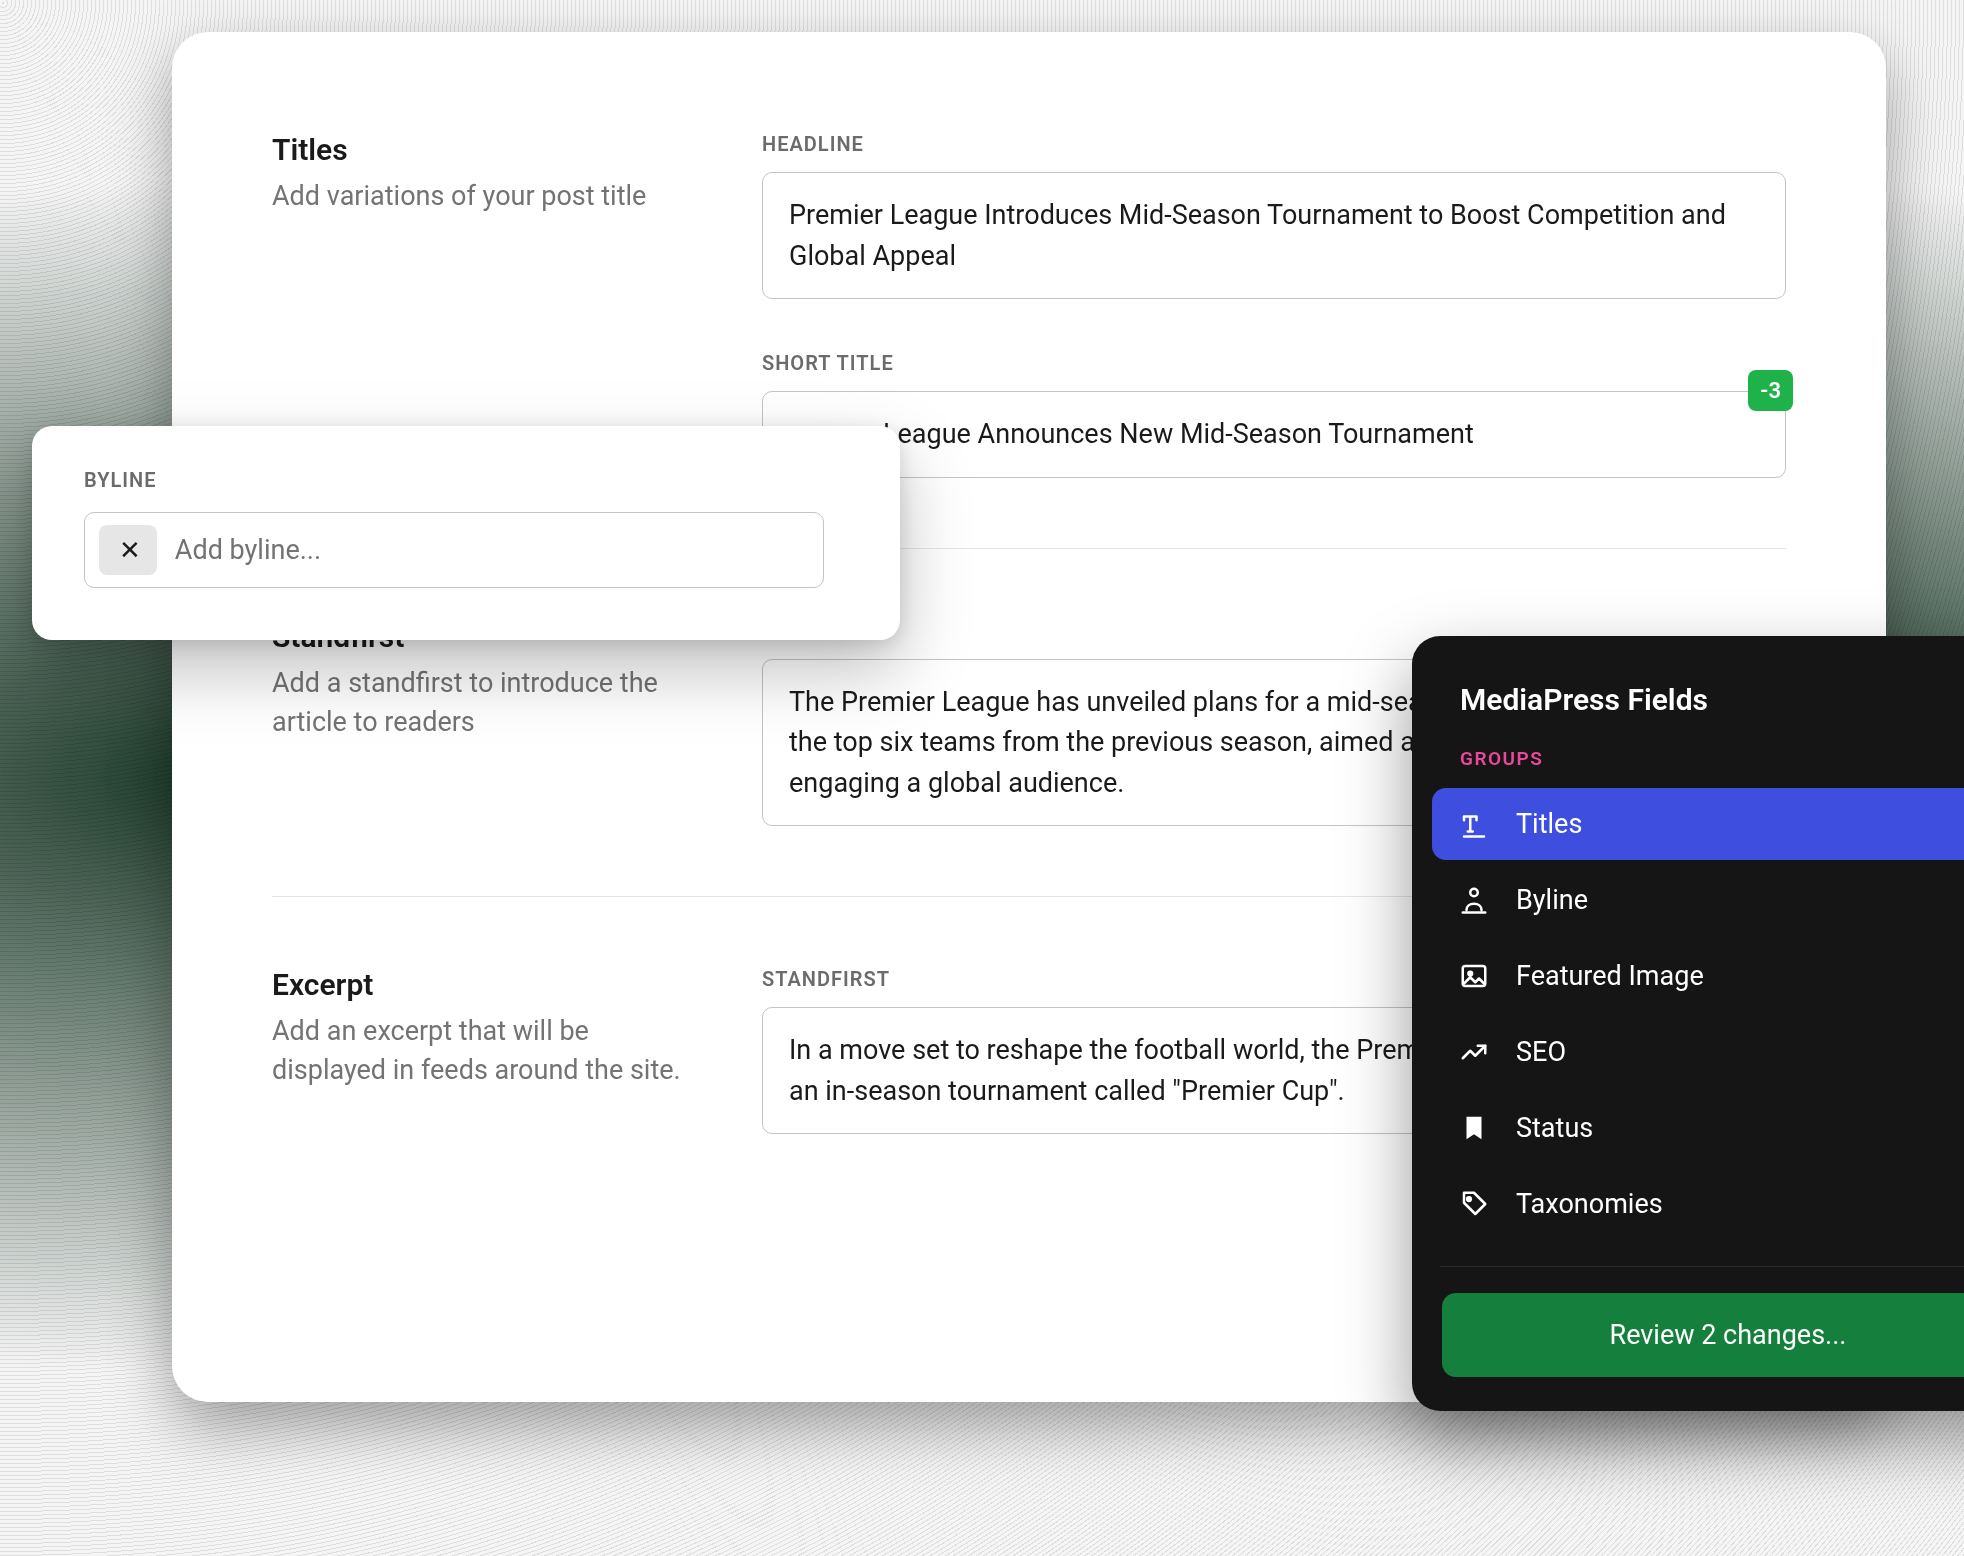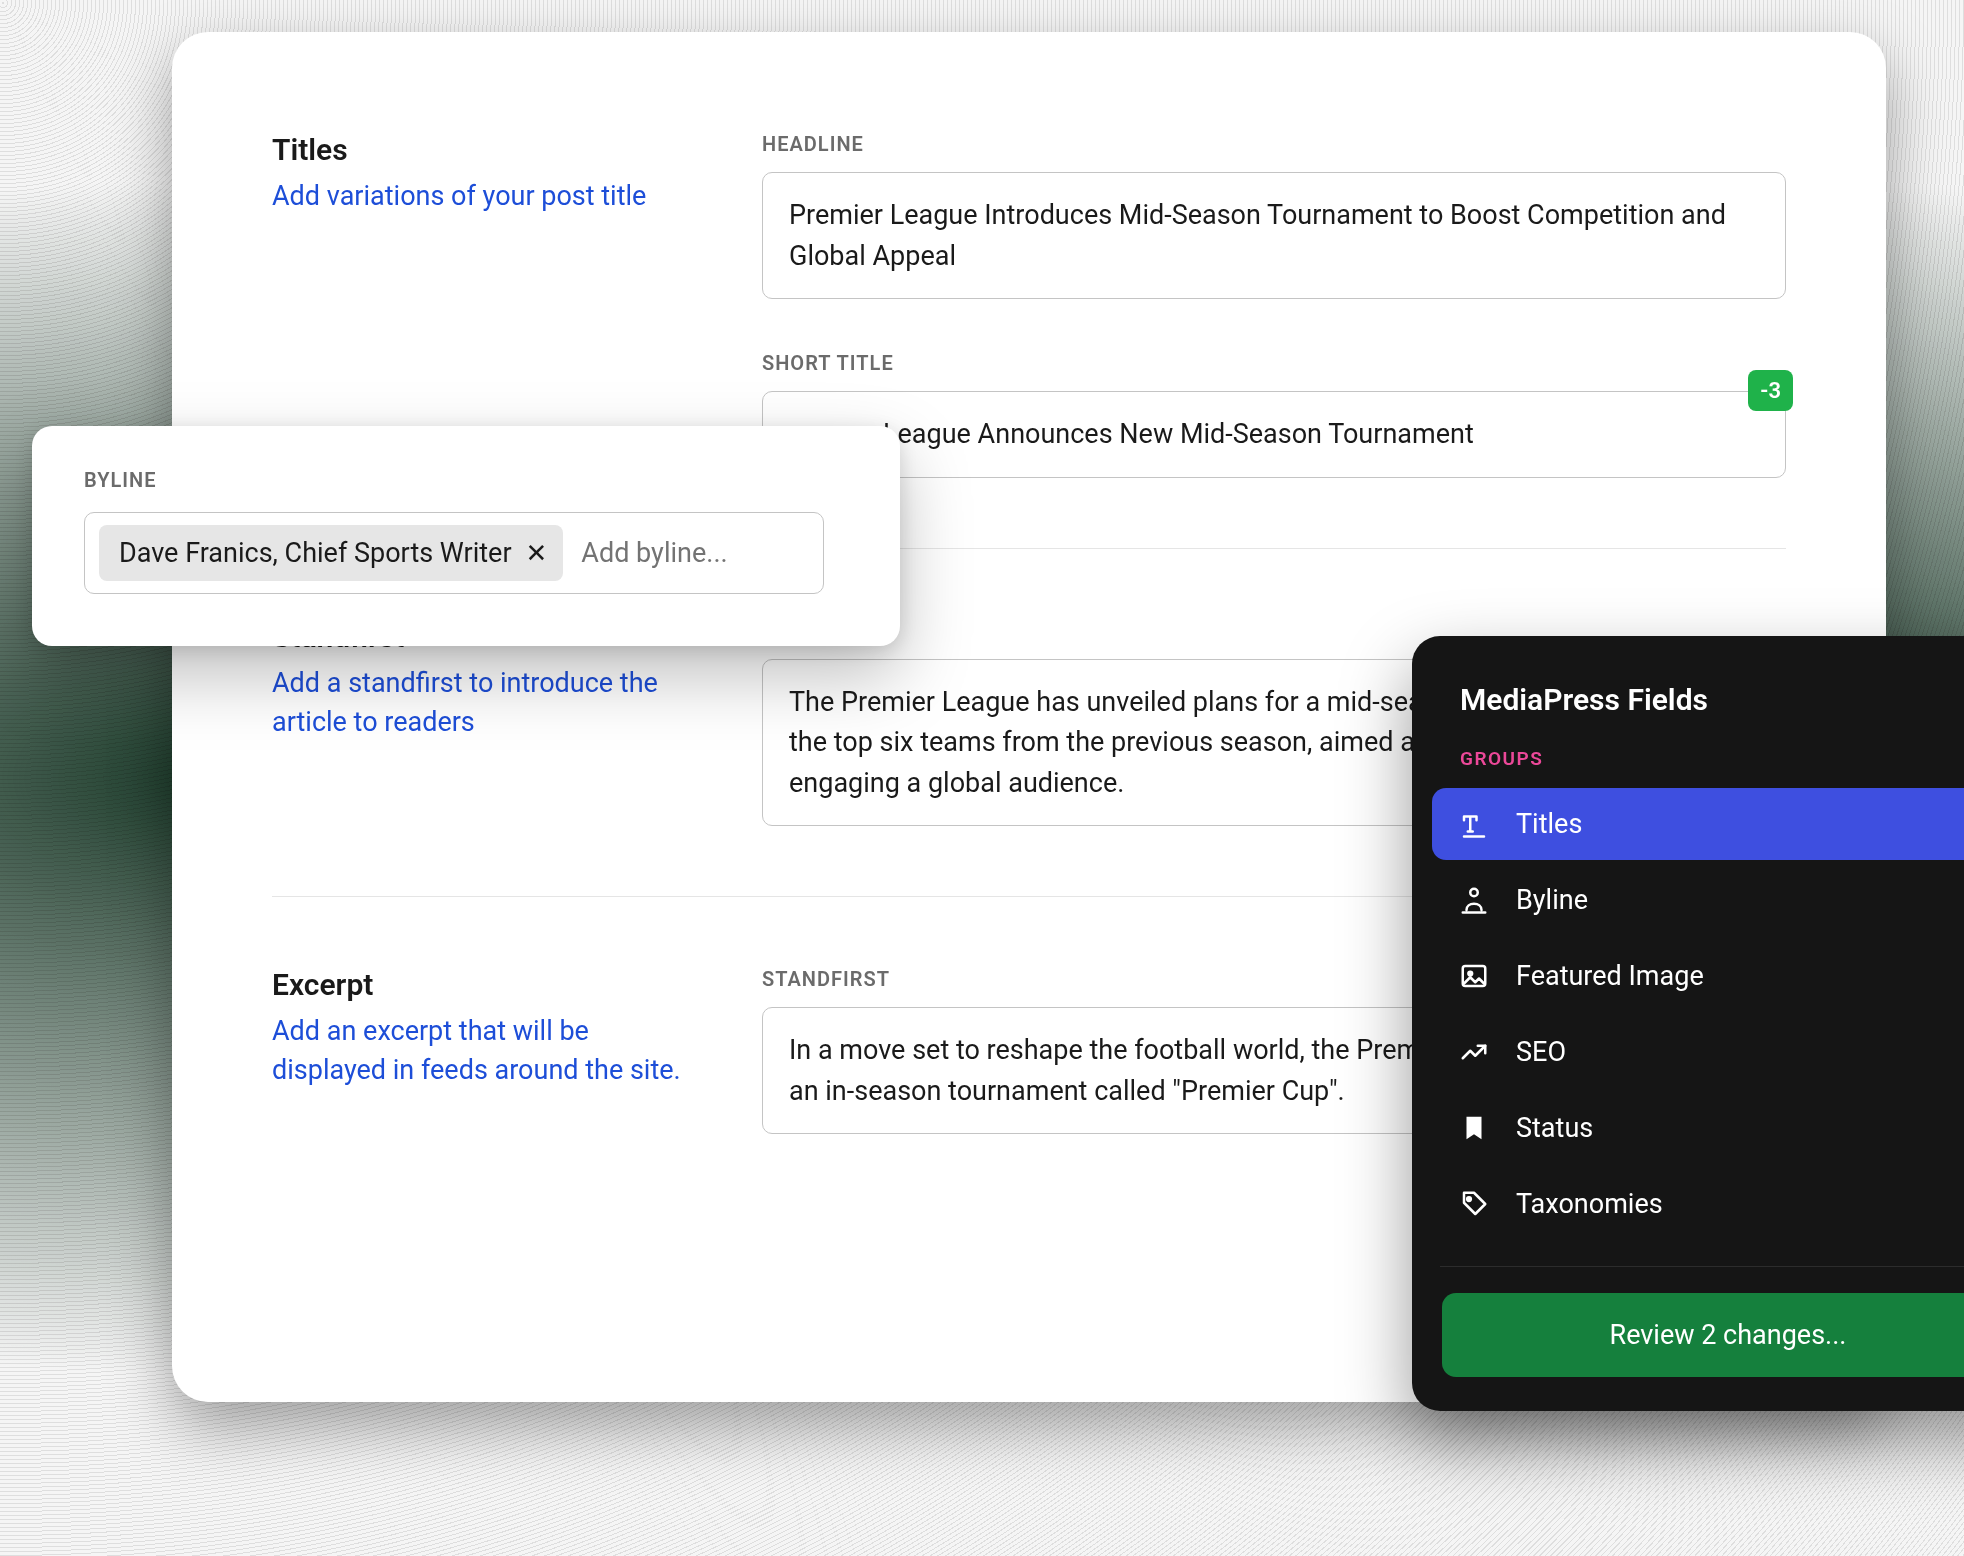--- a/index.html
+++ b/index.html
@@ -59,21 +59,21 @@
     flex-shrink: 0;
   }
   .section-title {
     font-size: 30px;
     font-weight: 600;
     color: #1a1a1a;
     margin-bottom: 10px;
   }
   .section-desc {
     font-size: 27px;
-    color: #1d4ed8;
+    color: #737373;
     line-height: 1.45;
   }
 
   .section-right {
     flex: 1;
   }
 
   .field { margin-bottom: 52px; }
   .field:last-child { margin-bottom: 0; }
   .field-label {
@@ -273,21 +273,20 @@
       </div>
     </div>
   </div>
 
 </div>
 
 <div class="byline-card">
   <div class="byline-label">BYLINE</div>
   <div class="byline-input">
     <span class="chip">
-      <span>Dave Franics, Chief Sports Writer</span>
       <span class="chip-x">✕</span>
     </span>
     <span class="byline-placeholder">Add byline...</span>
   </div>
 </div>
 
 <div class="dark-panel">
   <div class="dark-title">MediaPress Fields</div>
   <div class="dark-subhead">GROUPS</div>
 

